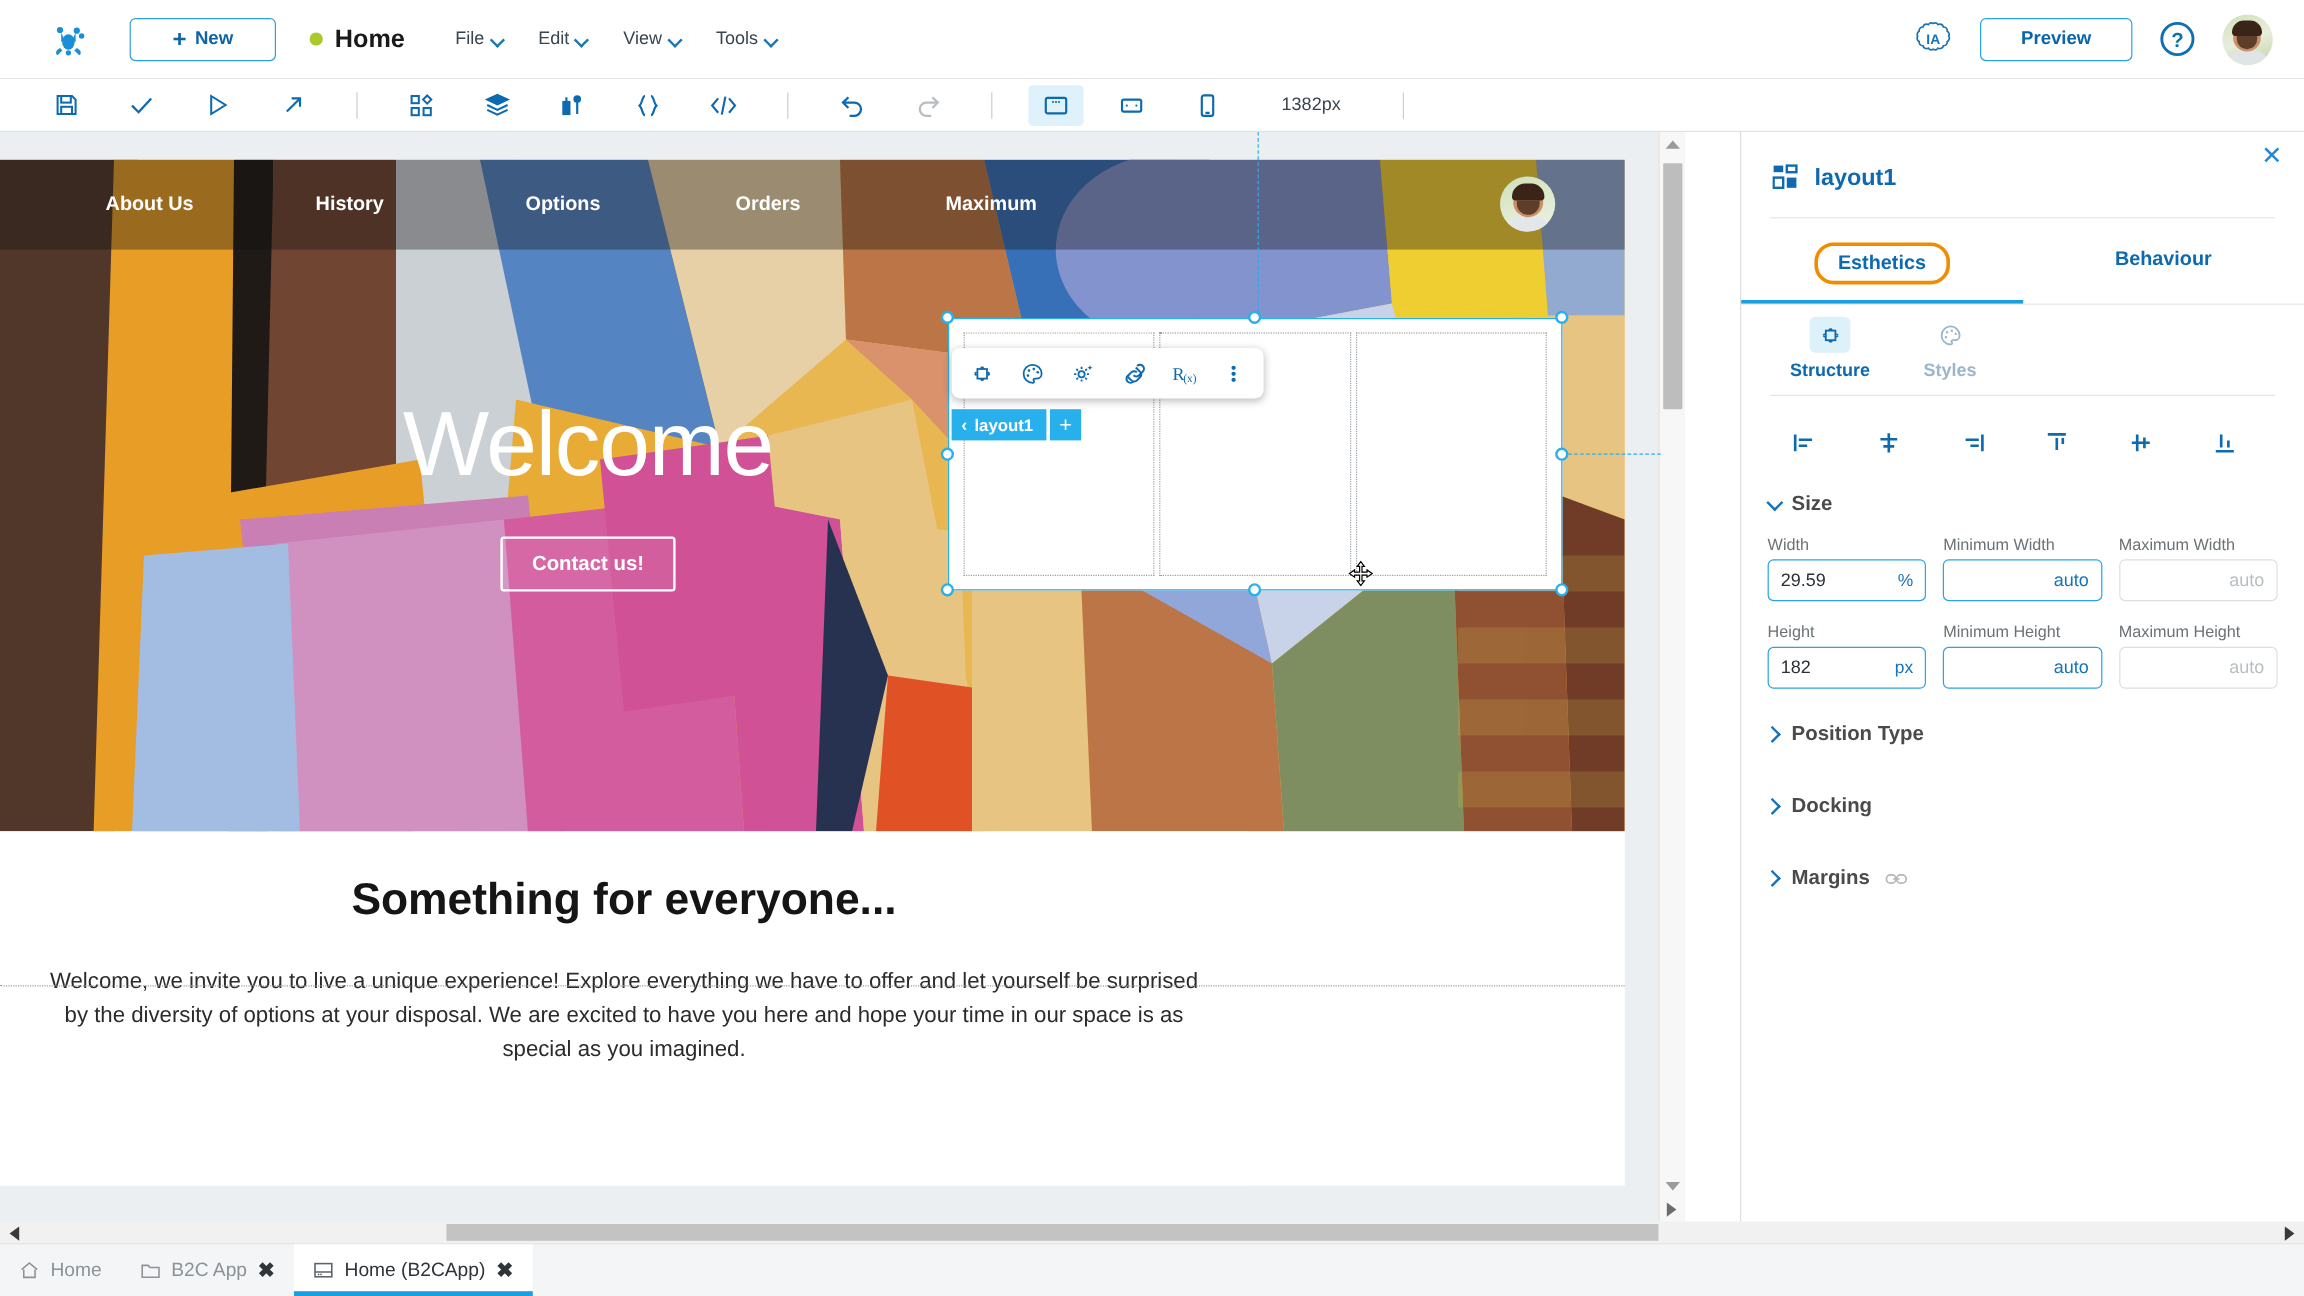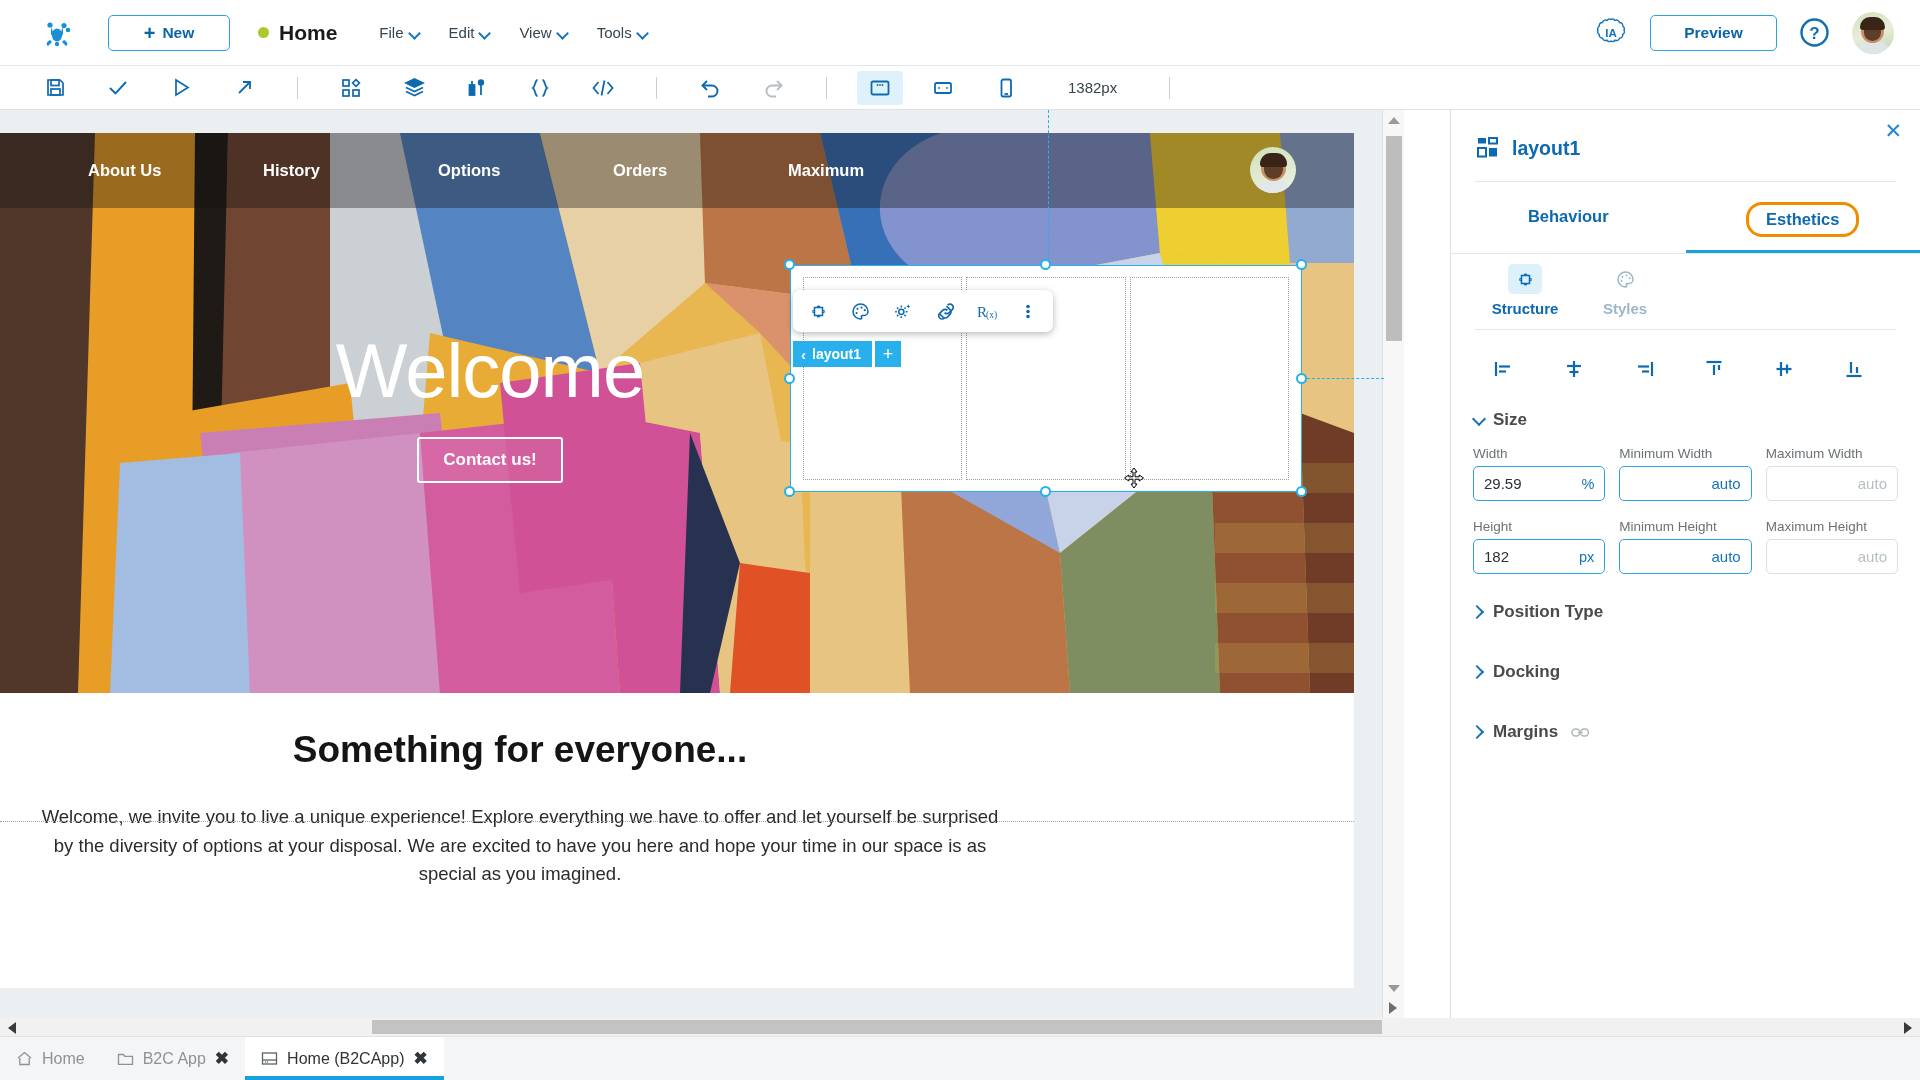--- a/index.html
+++ b/index.html
@@ -116,21 +116,21 @@
   }
   .nav-avatar .face { position:absolute; left:11px; top:9px; width:25px; height:25px; border-radius:50%; background:#c98f66;}
   .nav-avatar .hair { position:absolute; left:10px; top:6px; width:27px; height:14px; border-radius:14px 14px 4px 4px; background:#3a2317;}
   .nav-avatar .beard { position:absolute; left:14px; top:20px; width:19px; height:12px; border-radius:0 0 11px 11px; background:#4a3020; opacity:.85;}
   .nav-avatar .body { position:absolute; left:5px; bottom:-3px; width:36px; height:16px; border-radius:12px 12px 0 0; background:#e2e7ea;}
 
   .hero-text { position: absolute; left: 0; top: 200px; width: 980px; text-align: center; }
   .hero-h1 { color:#fff; font-size: 76px; font-weight: normal; letter-spacing: -1px; line-height:1; }
   .hero-h2 { color:#fff; font-size: 38px; font-weight: normal; margin-top: 28px; }
   .contact-btn {
-    display:inline-block; margin-top: 28px; padding: 11px 24px;
+    display:inline-block; margin-top: 38px; padding: 11px 24px;
     border: 2px solid #fff; color: #fff; font-size: 17px; font-weight: bold;
     background: rgba(255,255,255,0.08); border-radius: 3px; cursor: pointer;
   }
   .lower {
     position: absolute; top: 560px; left: 0; width: 1040px; background: #fff;
     height: 295px; padding-top: 36px;
   }
   .lower h2 { text-align: center; font-size: 37px; font-weight: bold; color: #151515; }
   .lower p {
     text-align: center; font-size: 18.5px; color: #2b2b2b; line-height: 1.55;
@@ -618,25 +618,25 @@
           <rect x="1" y="12" width="8" height="8.5" fill="none" stroke="#0d6ab0" stroke-width="2"></rect>
           <rect x="12" y="12" width="8" height="8.5"></rect>
         </svg>
       </span>
       <span class="rp-title">layout1</span>
     </div>
 
     <div class="rp-hr"></div>
 
     <div class="tabs tabs-underline">
+      <div class="tab sel">
+        <span class="pill">Esthetics</span>
+      </div>
       <div class="tab">
         <span class="pill">Behaviour</span>
-      </div>
-      <div class="tab sel">
-        <span class="pill">Esthetics</span>
       </div>
     </div>
 
     <div class="subtabs">
       <div class="subtab sel">
         <div class="ic">
           <svg width="21" height="21" viewBox="0 0 21 21" fill="none" stroke="#0d6ab0" stroke-width="1.5">
             <rect x="6.5" y="6.5" width="8" height="8"></rect>
             <path d="M10.5 4.8 L9.2 6.2 M10.5 4.8 L11.8 6.2 M10.5 16.2 L9.2 14.8 M10.5 16.2 L11.8 14.8"></path>
             <path d="M4.3 10.5 L5.8 9.2 M4.3 10.5 L5.8 11.8 M16.7 10.5 L15.2 9.2 M16.7 10.5 L15.2 11.8"></path>

